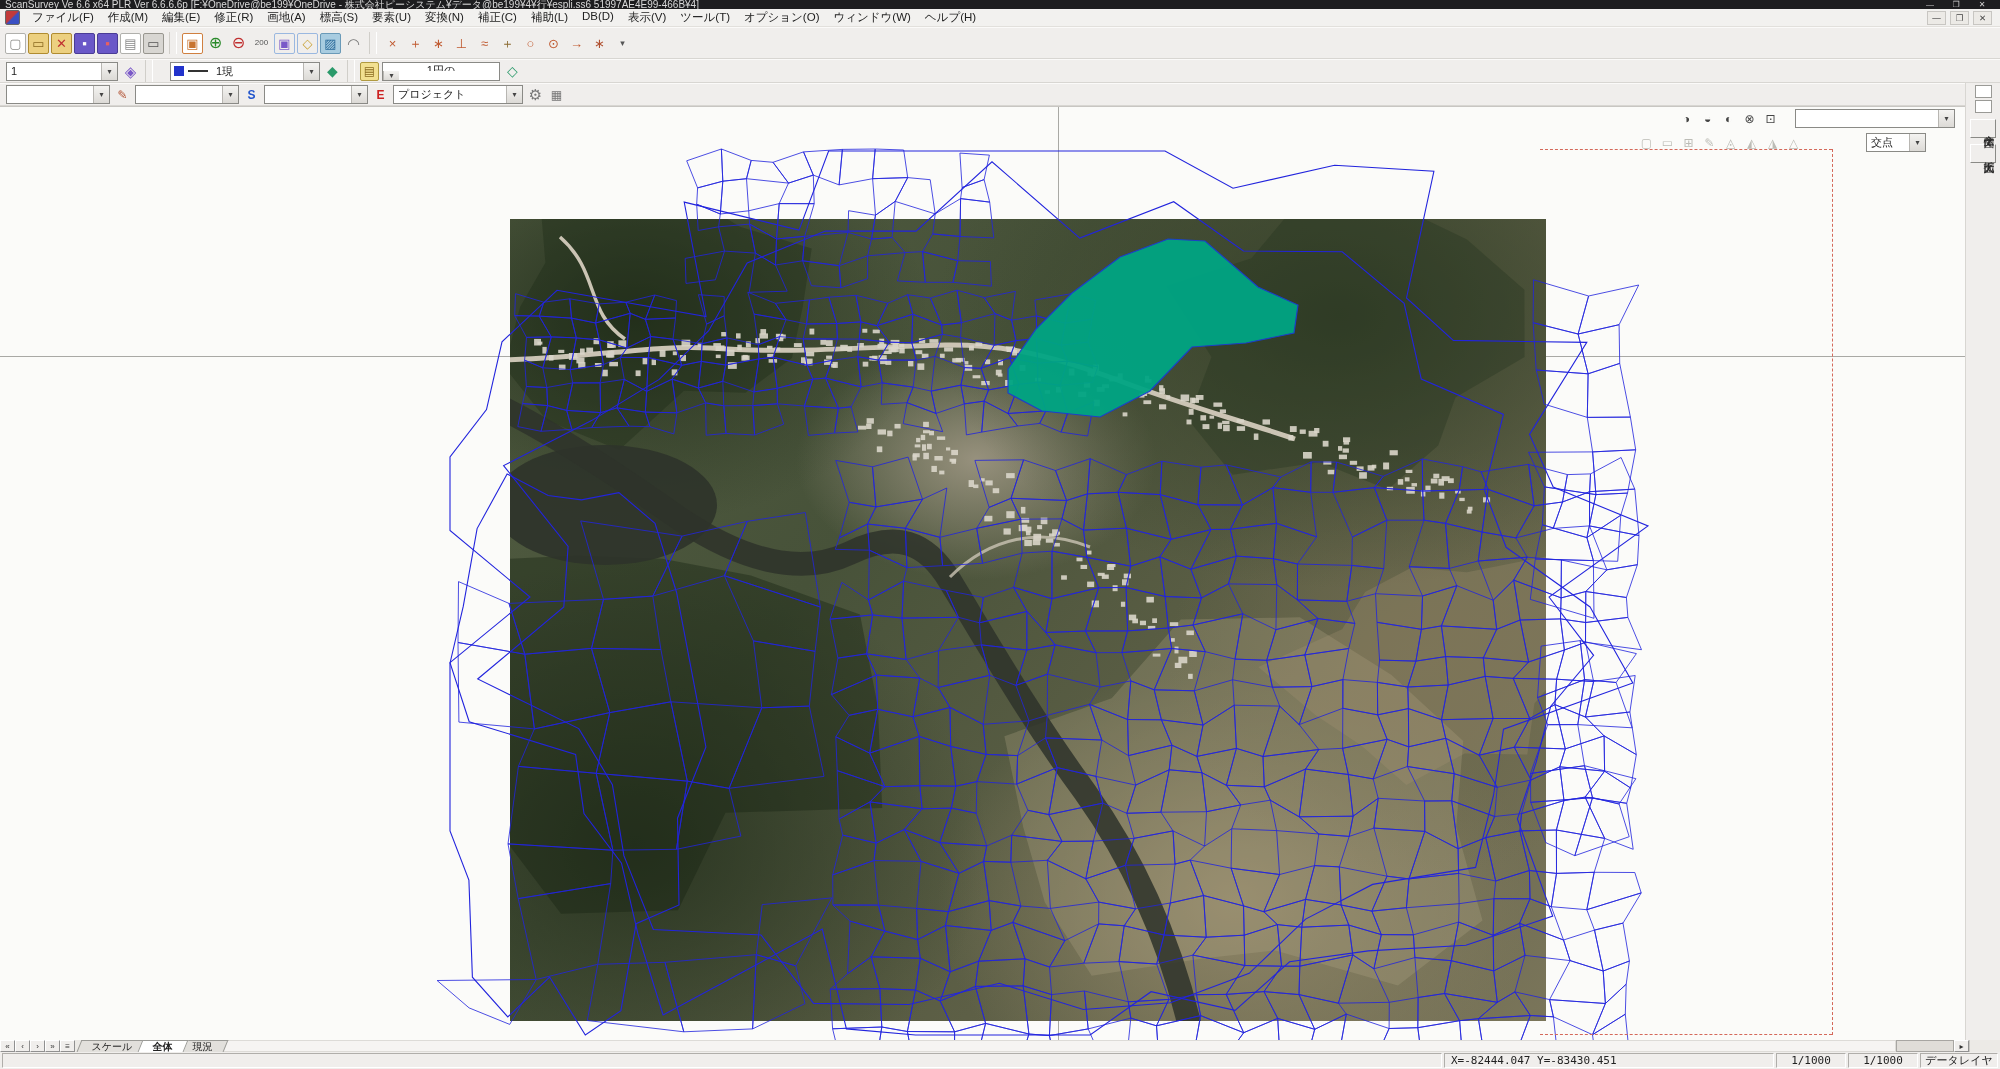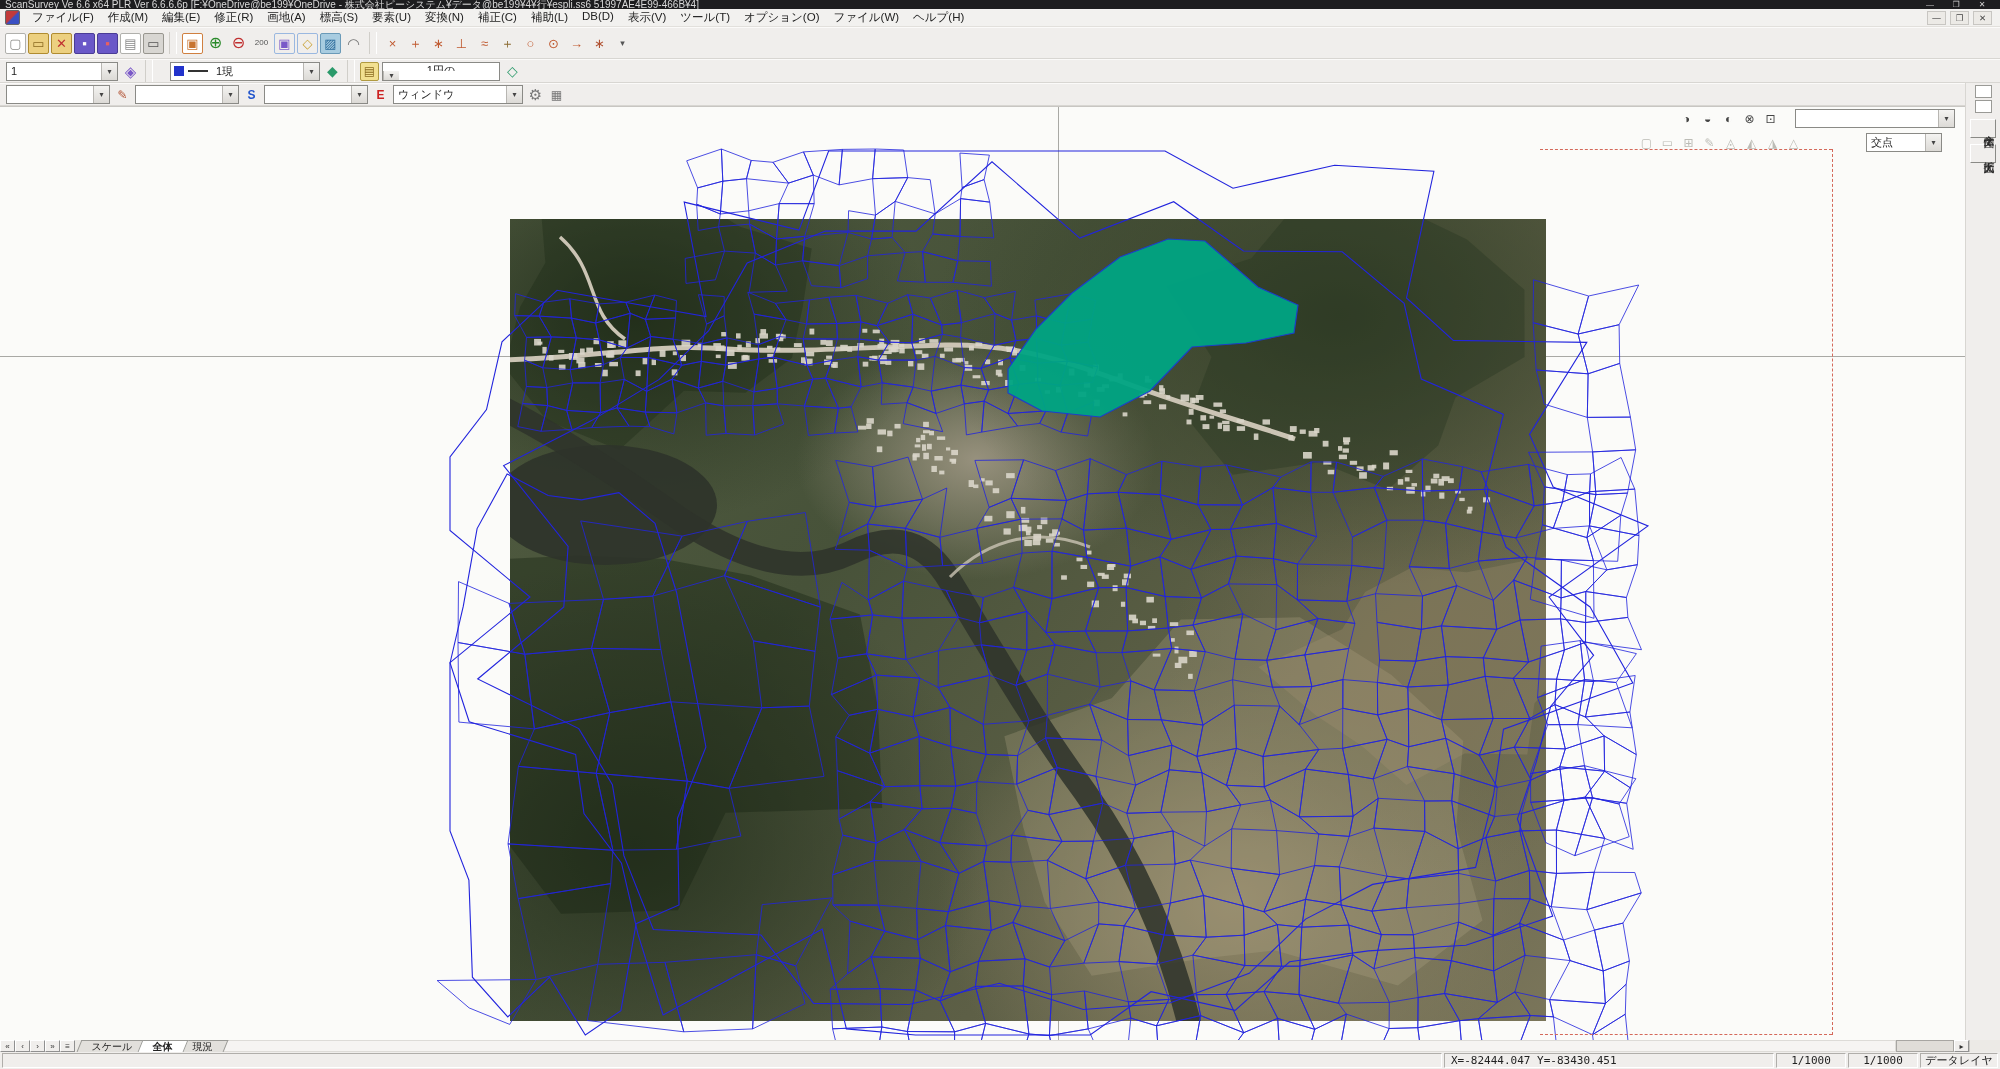--- a/index.html
+++ b/index.html
@@ -105,21 +105,21 @@
       <span class="mitem">画地(A)</span>
       <span class="mitem">標高(S)</span>
       <span class="mitem">要素(U)</span>
       <span class="mitem">変換(N)</span>
       <span class="mitem">補正(C)</span>
       <span class="mitem">補助(L)</span>
       <span class="mitem">DB(D)</span>
       <span class="mitem">表示(V)</span>
       <span class="mitem">ツール(T)</span>
       <span class="mitem">オプション(O)</span>
-      <span class="mitem">ファイル(W)</span>
+      <span class="mitem">ウィンドウ(W)</span>
       <span class="mitem">ヘルプ(H)</span>
     </span>
   <span class="child">
     <span>—</span>
     <span>❐</span>
     <span>✕</span>
   </span>
 </div>
 
 <div id="tb1" class="tb">
@@ -184,21 +184,21 @@
       <span class="cval"></span>
       <span class="cdd">▾</span>
     </div>
     <span class="ic" style="color: rgb(34, 85, 204); font-weight: bold;">S</span>
     <div class="combo" style="width: 104px;">
       <span class="cval"></span>
       <span class="cdd">▾</span>
     </div>
     <span class="ic" style="color: rgb(204, 34, 34); font-weight: bold;">E</span>
     <div class="combo" style="width: 130px;">
-      <span class="cval">ウィンドウ</span>
+      <span class="cval">プロジェクト</span>
       <span class="cdd">▾</span>
     </div>
     <span class="ic" style="color: rgb(119, 119, 119); font-size: 15px;">⚙</span>
     <span class="ic" style="color: rgb(119, 119, 119);">▦</span>
   </div>
 
 <div id="canvas">
   <div class="guide-h"></div>
   <div class="guide-v"></div>
   <div id="photo"></div>
@@ -1069,21 +1069,21 @@
     </div>
   <div id="rowB" class="frow">
       <span class="ic dis">▢</span>
       <span class="ic dis">▭</span>
       <span class="ic dis">⊞</span>
       <span class="ic dis">✎</span>
       <span class="ic dis">◬</span>
       <span class="ic dis">◭</span>
       <span class="ic dis">◮</span>
       <span class="ic dis">△</span>
-      <div class="combo" style="width: 76px; margin-left: 62px;">
+      <div class="combo" style="width: 60px; margin-left: 62px;">
         <span class="cval">交点</span>
         <span class="cdd">▾</span>
       </div>
     </div>
 </div>
 
 <div id="sidestrip">
   <div class="spin"></div>
   <div class="spin"></div>
   <div class="vbtn">全体図</div>

